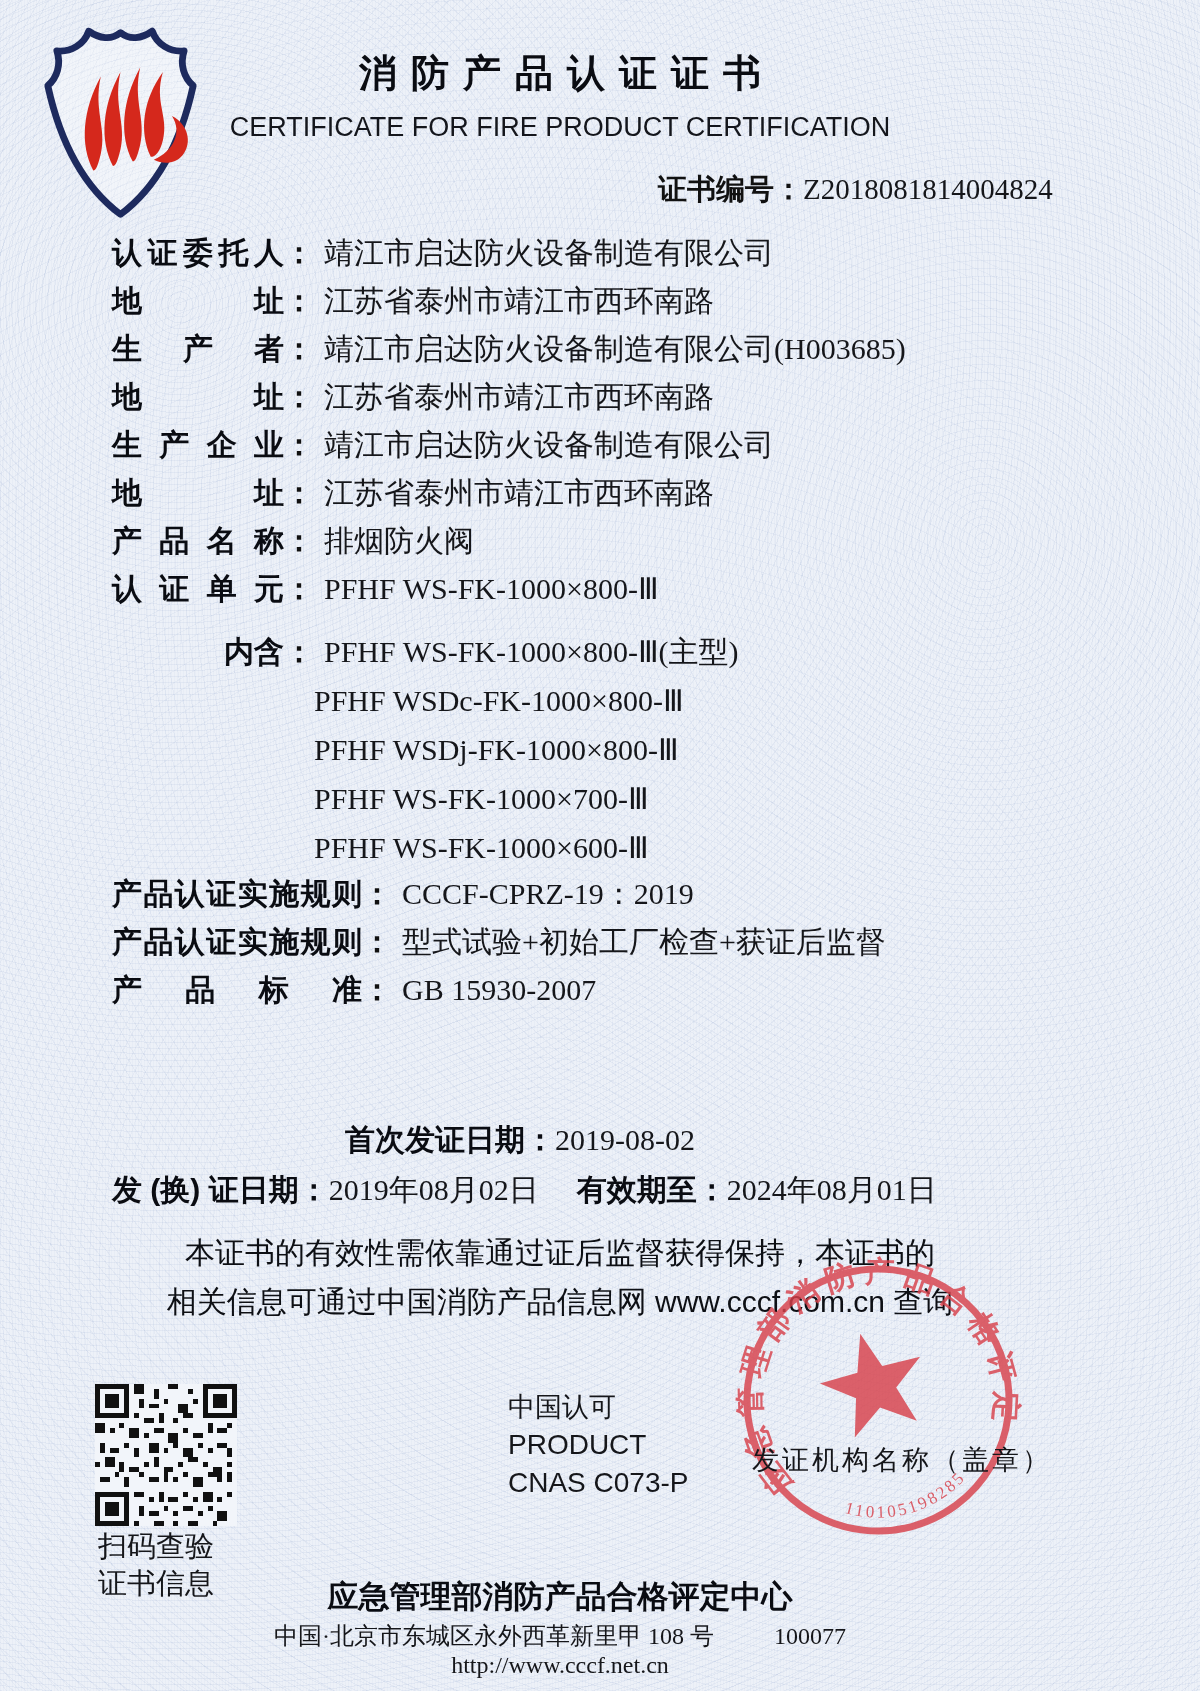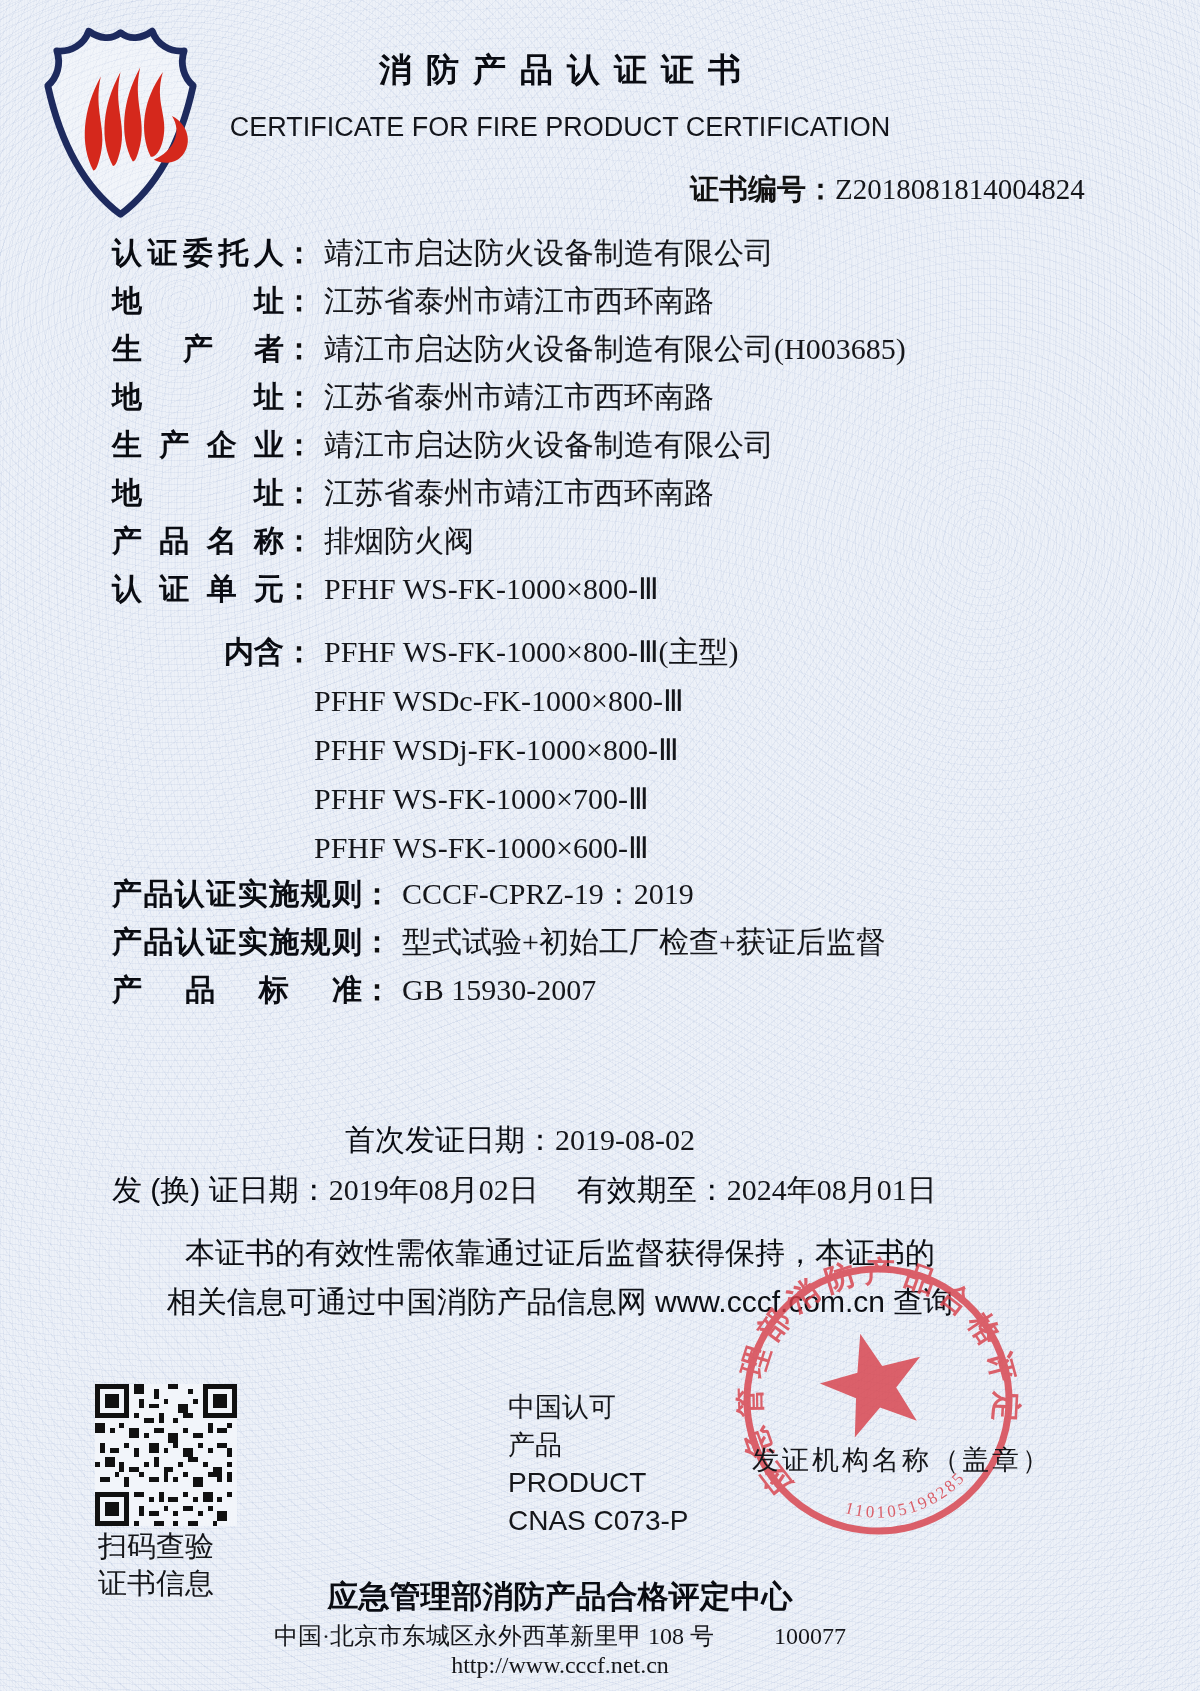--- a/index.html
+++ b/index.html
@@ -7,47 +7,47 @@
     position:relative;width:1200px;height:1691px;overflow:hidden;
     background-color:#edf1f8;
     background-image:
       repeating-radial-gradient(circle at 15% 18%, rgba(90,120,180,.08) 0 1px, transparent 1px 6px),
       repeating-radial-gradient(circle at 82% 32%, rgba(90,120,180,.07) 0 1px, transparent 1px 8px),
       repeating-radial-gradient(circle at 45% 75%, rgba(90,120,180,.06) 0 1px, transparent 1px 10px),
       repeating-linear-gradient(90deg, rgba(120,150,200,.05) 0 1px, transparent 1px 3px);
     font-family:"Liberation Serif", serif;color:#111;
   }
   .abs{position:absolute;}
-  .title{top:48px;left:0;width:1120px;text-align:center;font-size:33px;font-weight:700;
+  .title{top:48px;left:0;width:1120px;text-align:center;font-size:38px;font-weight:700;
          letter-spacing:14px;text-indent:14px;color:#0a0c12;font-family:"Liberation Sans",sans-serif;}
   .subtitle{top:112px;left:0;width:1120px;text-align:center;font-size:27px;color:#14161c;
             font-family:"Liberation Sans",sans-serif;letter-spacing:0px;}
   .certno{top:170px;left:658px;font-size:29px;}
-  .certno .cl{font-family:"Liberation Sans",sans-serif;font-weight:600;margin-left:32px;}
+  .certno .cl{font-family:"Liberation Sans",sans-serif;font-weight:600;}
   .fields{top:229px;left:112px;width:1030px;}
   .frow{height:48px;line-height:48px;font-size:30px;white-space:nowrap;}
   .lab{display:inline-block;width:172px;text-align:justify;text-align-last:justify;
        font-weight:700;font-family:"Liberation Sans",sans-serif;color:#0a0c12;vertical-align:top;}
   .lab-right{display:inline-block;width:172px;text-align:right;text-align-last:right;
        font-weight:700;font-family:Liberation Sans, sans-serif;color:#0a0c12;vertical-align:top;}
   .colon{font-weight:700;font-family:"Liberation Sans",sans-serif;margin-right:10px;}
   .val{font-family:"Liberation Serif",serif;color:#15161a;text-align:right;}
   .included{top:627px;left:112px;width:1030px;}
   .irow{height:49px;line-height:49px;font-size:30px;white-space:nowrap;}
   .irow.cont{padding-left:202px;}
   .rules{top:870px;left:112px;width:1060px;}
   .rrow{height:48px;line-height:48px;font-size:30px;white-space:nowrap;}
   .lab2{display:inline-block;width:250px;text-align:justify;text-align-last:justify;
         font-weight:700;font-family:"Liberation Sans",sans-serif;color:#0a0c12;vertical-align:top;}
   .statement{top:1018px;left:112px;width:992px;font-size:30px;line-height:50px;
              font-weight:700;font-family:"Liberation Sans",sans-serif;color:#0a0c12;}
   .statement .code{font-family:"Liberation Serif",serif;font-weight:400;color:#15161a;}
   .firstissue{top:1117px;left:345px;font-size:30px;line-height:46px;white-space:nowrap;}
   .issuerow{top:1166px;left:112px;font-size:30px;line-height:48px;white-space:nowrap;}
-  .blab{font-weight:400;font-family:"Liberation Sans",sans-serif;color:#0a0c12;}
+  .blab{font-weight:700;font-family:"Liberation Sans",sans-serif;color:#0a0c12;}
   .gap{display:inline-block;width:38px;}
   .notice{top:1228px;left:0;width:1120px;text-align:center;font-size:30px;line-height:49px;
           font-family:"Liberation Sans",sans-serif;color:#0d0f14;}
   .notice .url{font-family:"Liberation Sans",sans-serif;}
   .qr{left:95px;top:1384px;width:142px;height:142px;}
   .qrcap{left:98px;top:1528px;width:180px;font-size:29px;line-height:37px;color:#15161a;}
   .cnaslogo{left:295px;top:1380px;width:188px;height:188px;}
   .cnastext{left:508px;top:1388px;width:260px;}
   .cnastext .t1{font-size:27px;line-height:38px;color:#15161a;}
   .cnastext .t2{font-size:28px;line-height:38px;font-family:"Liberation Sans",sans-serif;color:#15161a;}
@@ -144,21 +144,20 @@
       </g>
     </svg>
   </div>
   <div class="abs qrcap">
     <div>扫码查验</div>
     <div>证书信息</div>
   </div>
 
   <div class="abs cnastext">
     <div class="t1">中国认可</div>
-    <div class="t1">产品</div>
     <div class="t2">PRODUCT</div>
     <div class="t2">CNAS C073-P</div>
   </div>
 
   <div class="abs stamp">
     <svg viewBox="-150 -160 300 320" width="300" height="320">
       <g transform="rotate(-15)" opacity="0.82">
         <circle r="131" fill="none" stroke="#d8414b" stroke-width="7"></circle>
         <path id="arcTop" d="M -102.2 59 A 118 118 0 1 1 102.2 59" fill="none"></path>
         <path id="arcBot" d="M -62 100 A 118 118 0 0 0 62 100" fill="none"></path>

